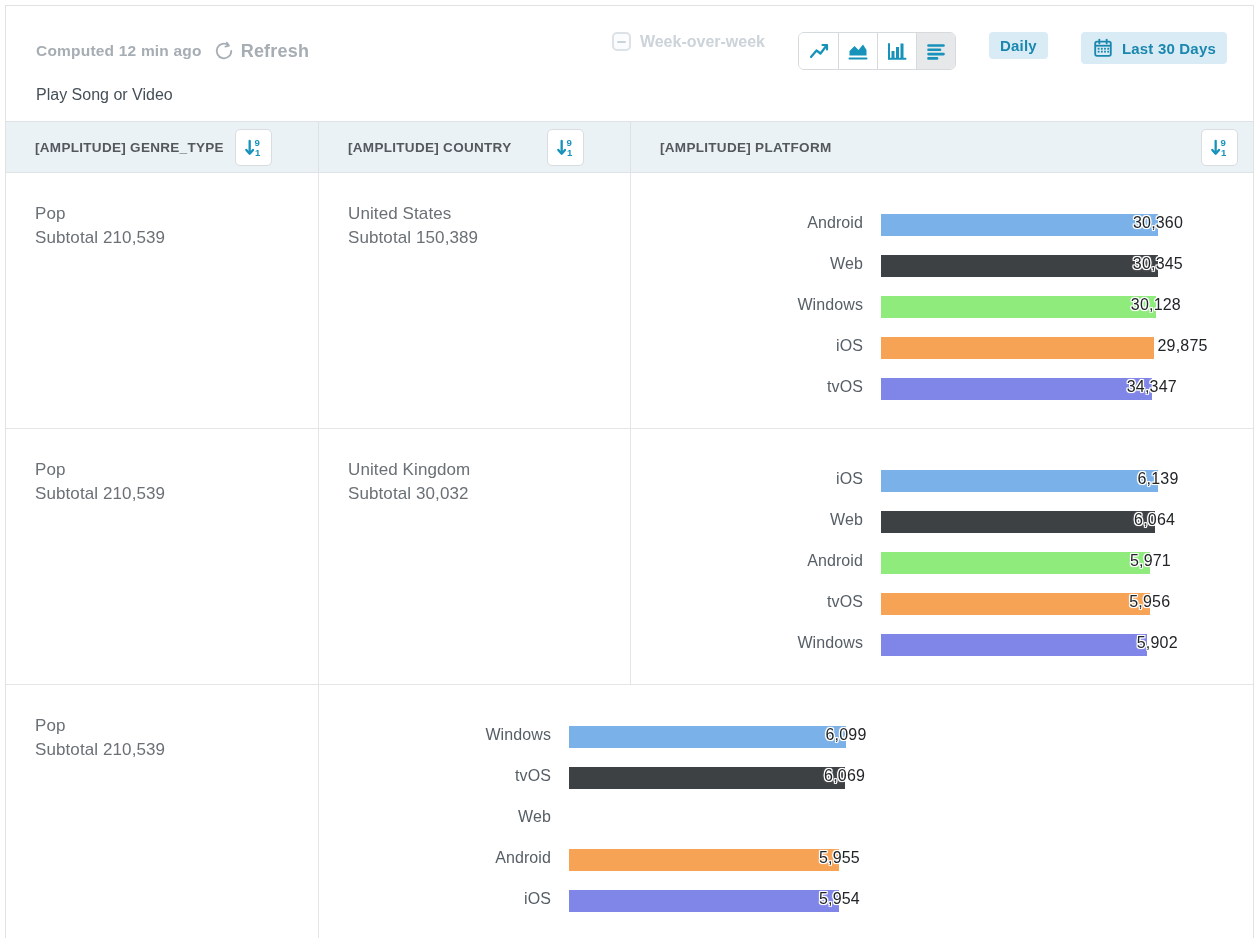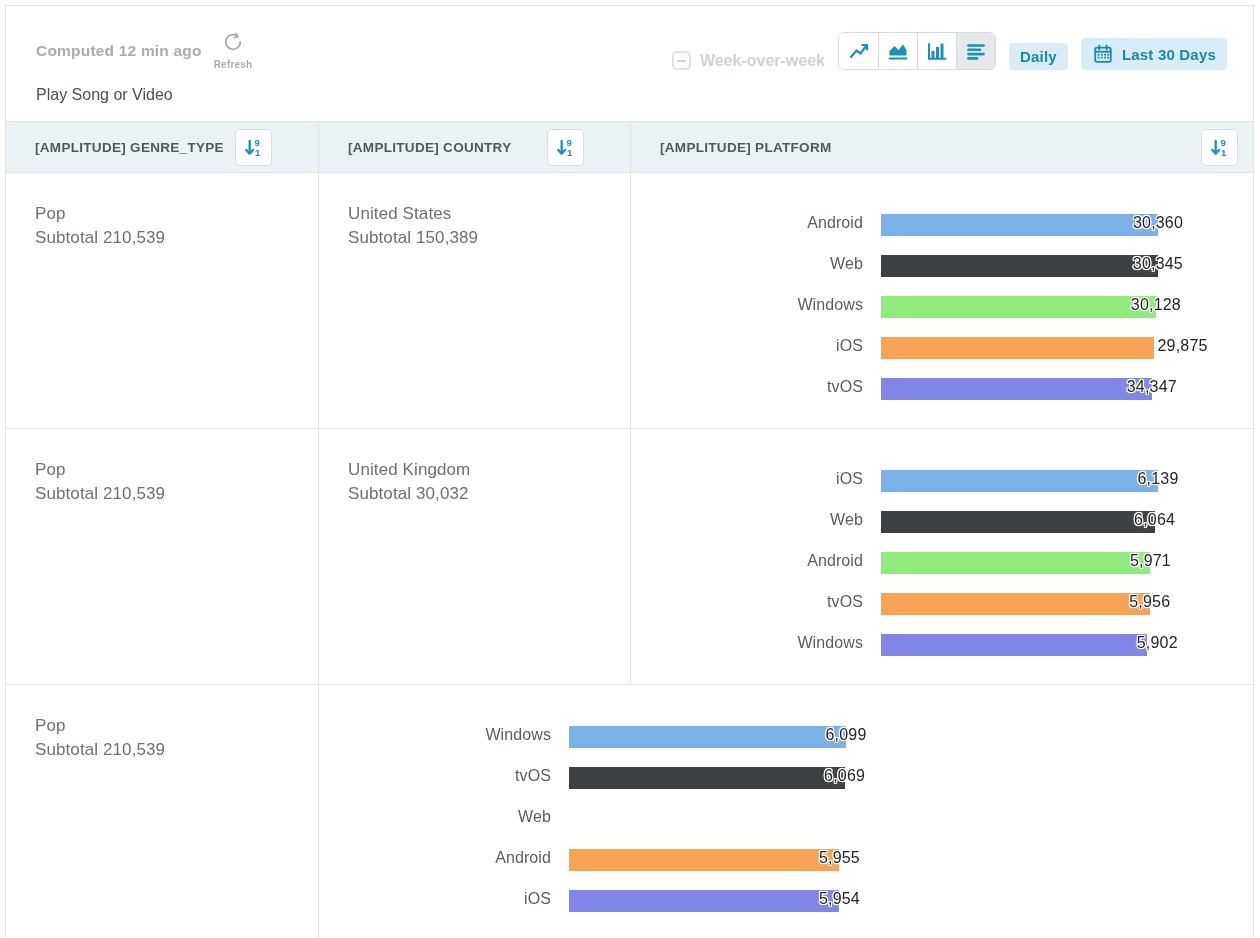--- a/index.html
+++ b/index.html
@@ -25,25 +25,24 @@
     padding: 24px 26px 0 30px;
     height: 66px;
   }
   .toolbar-left { display: flex; align-items: center; gap: 12px; justify-content: center; }
   .computed-text {
     color: #a6adb3; font-weight: bold; font-size: 15.5px; letter-spacing: .2px;
   }
   .refresh-btn {
     display: inline-flex; align-items: center; gap: 7px;
     background: none; border: none; padding: 0; cursor: pointer;
-    color: #a6adb3; font-weight: bold; font-size: 10px; letter-spacing: .2px;
+    color: #a6adb3; font-weight: bold; font-size: 18px; letter-spacing: .2px;
     font-family: inherit;
-    flex-direction: column;
-  }
-  .toolbar-right { display: flex; align-items: flex-end; gap: 13px; }
+  }
+  .toolbar-right { display: flex; align-items: flex-start; gap: 33px; }
   .wow {
     display: inline-flex; align-items: center; gap: 9px; cursor: default;
   }
   .wow-box {
     width: 19px; height: 19px; border-radius: 5px;
     border: 2px solid #dde2e6; background: #fbfcfd;
     display: inline-flex; align-items: center; justify-content: center;
   }
   .wow-dash { width: 9px; height: 2px; background: #ccd3d9; border-radius: 1px; }
   .wow-label { color: #ccd3d9; font-weight: bold; font-size: 16px; }

